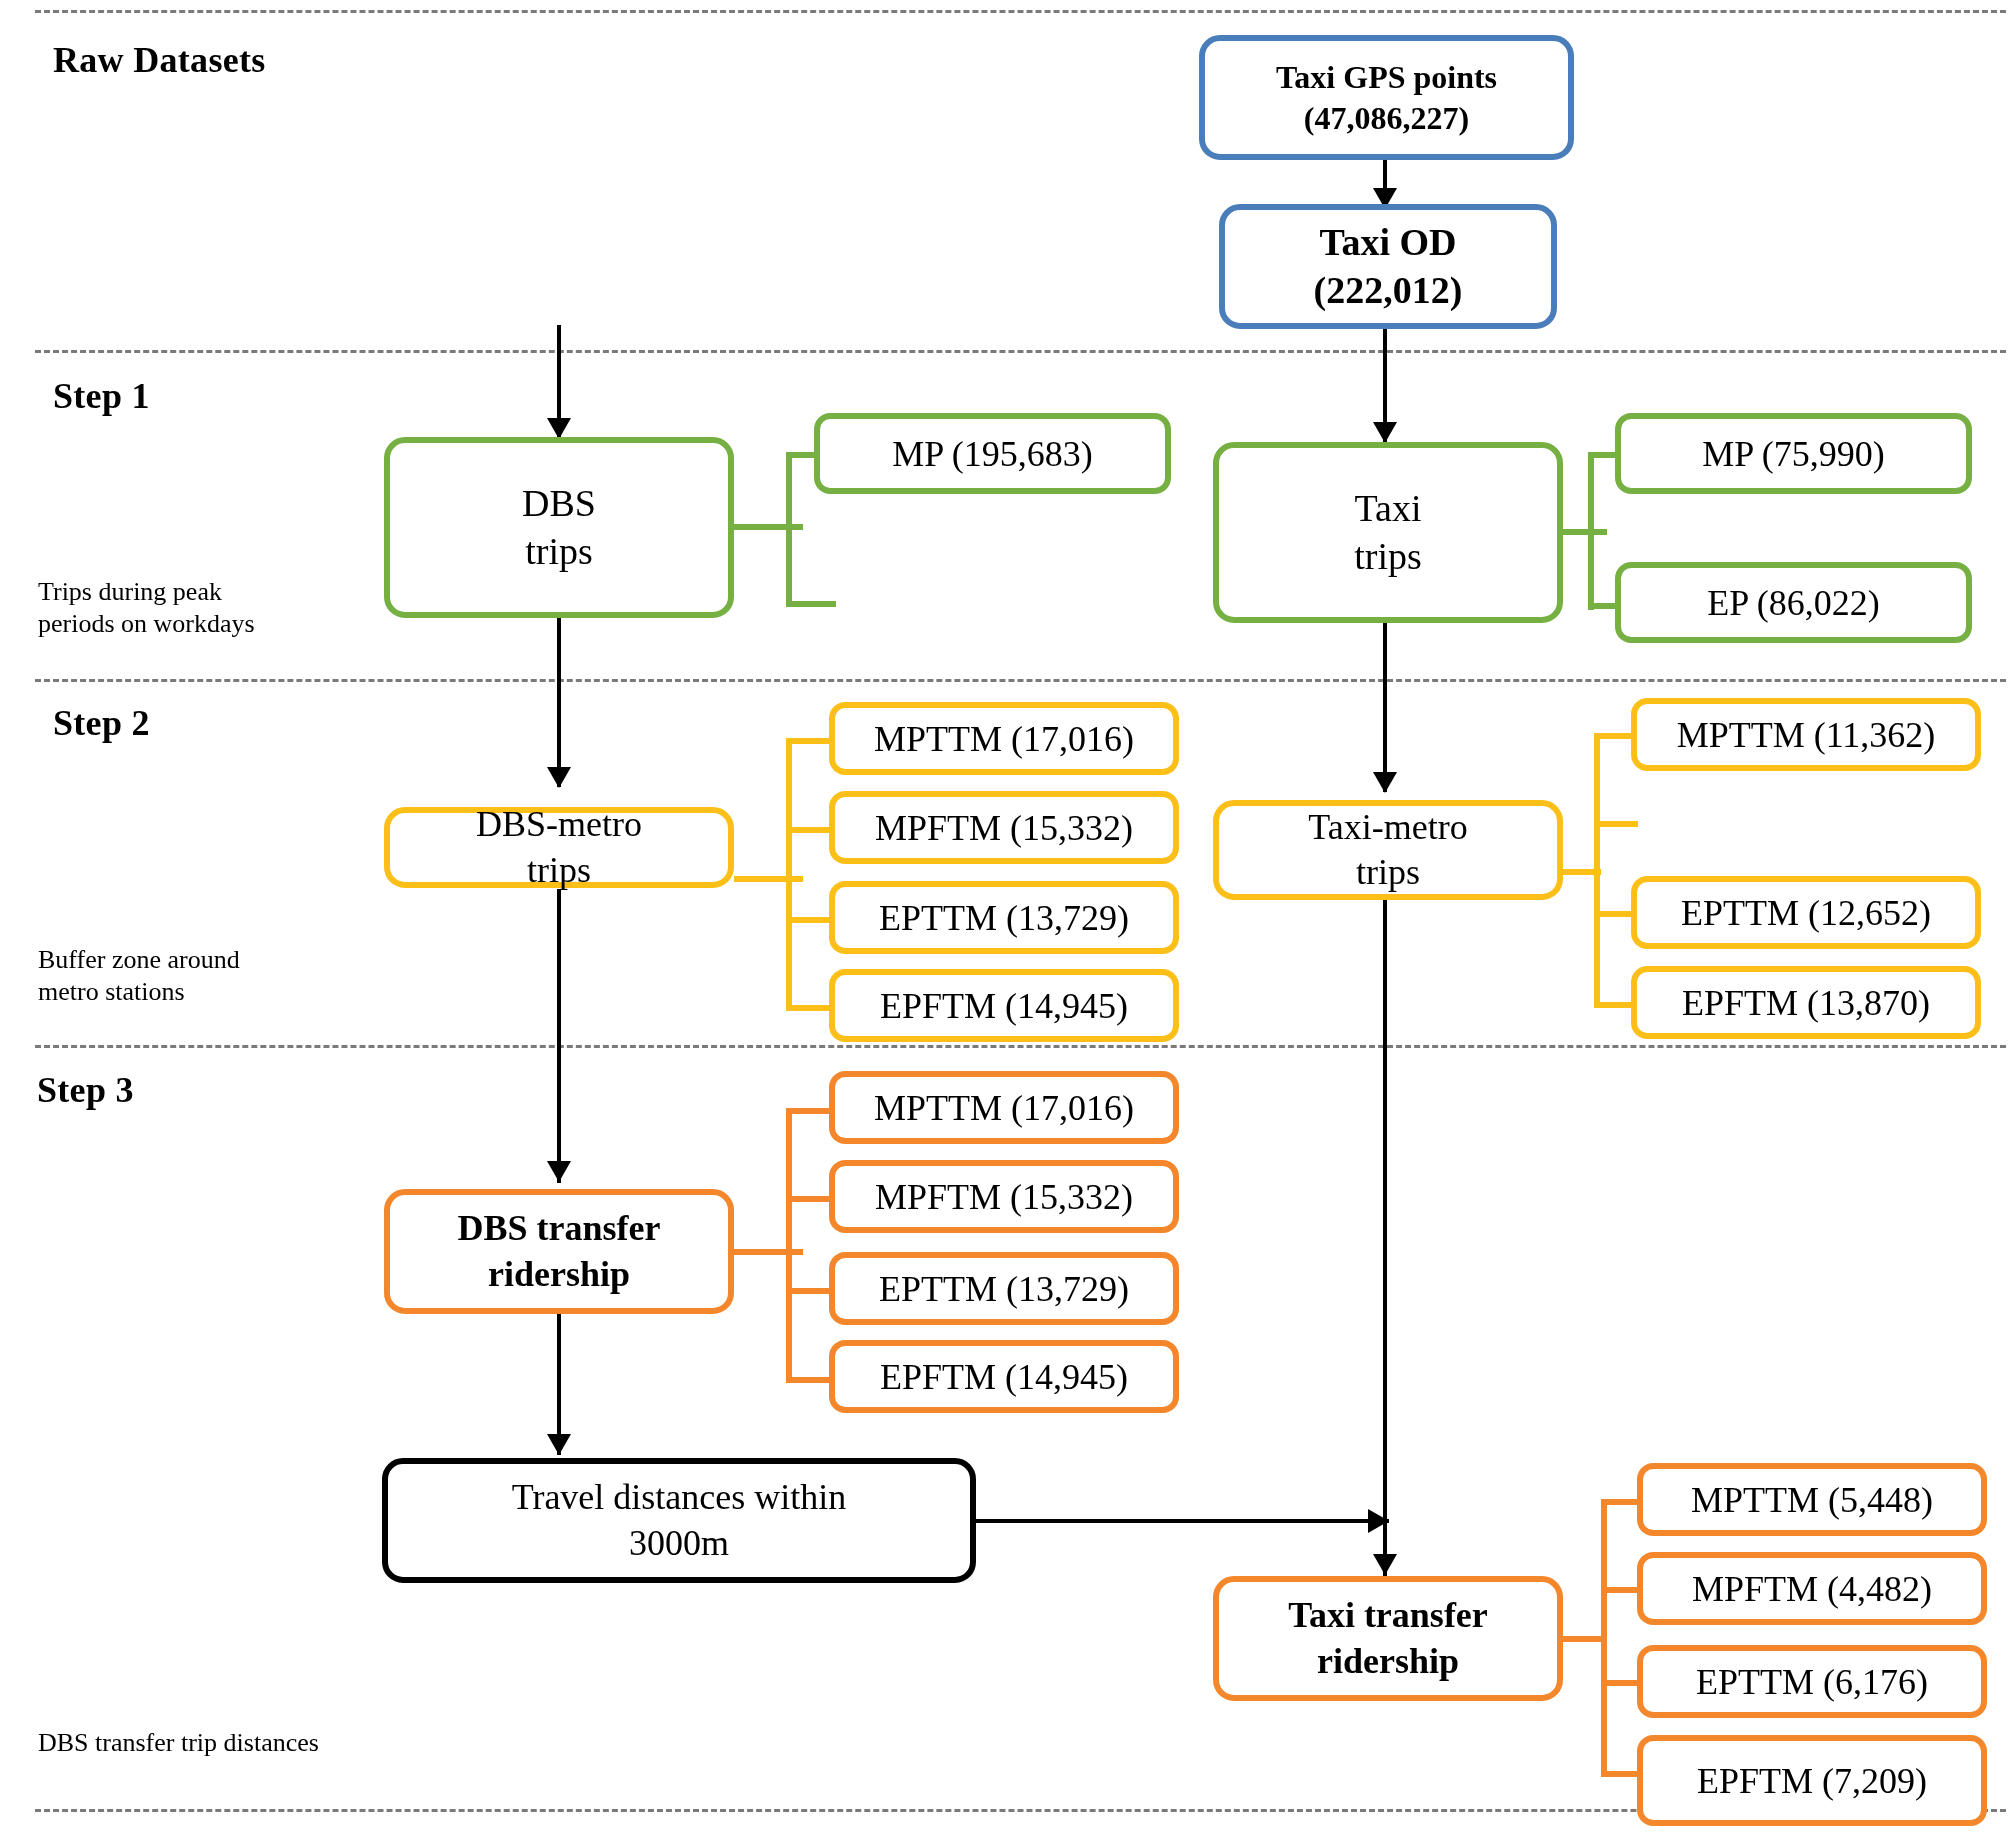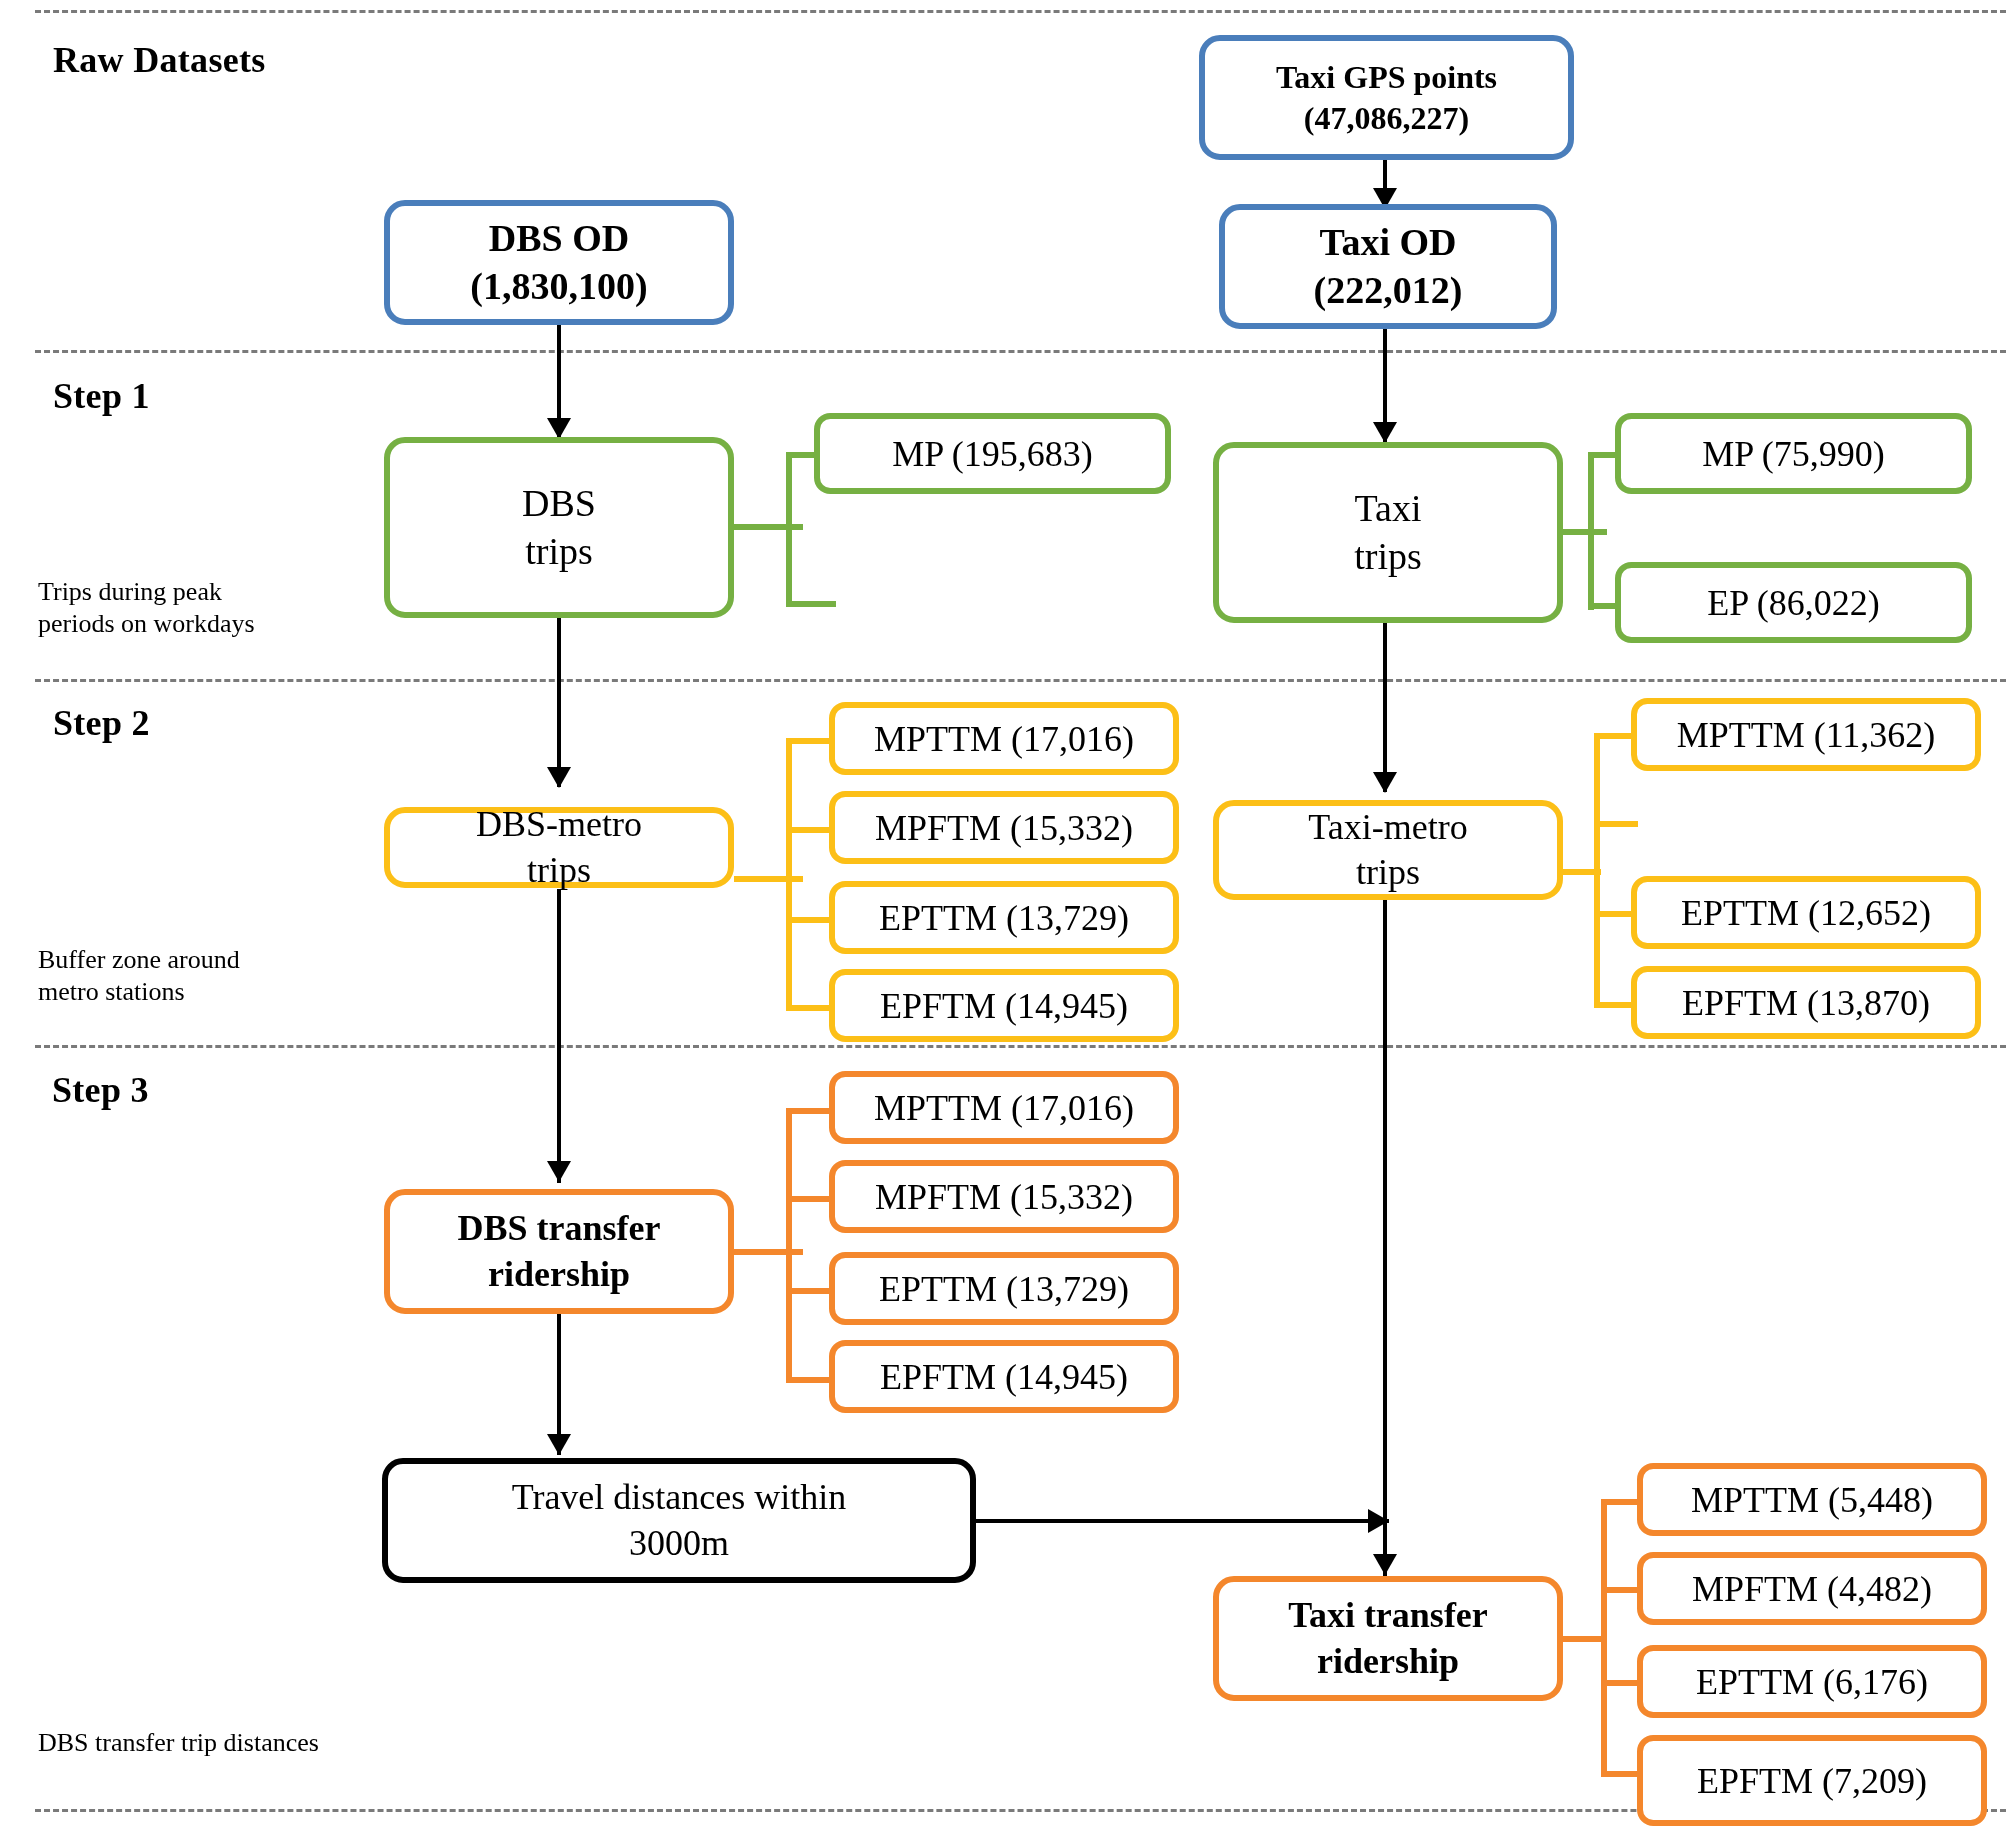--- a/index.html
+++ b/index.html
@@ -133,41 +133,37 @@
     <span>periods on workdays</span>
   </div>
 
   <div class="step-label" style="left:53px; top:702px;">Step 2</div>
 
   <div class="caption" style="left:38px; top:944px;">
     <span>Buffer zone around</span><br>
     <span>metro stations</span>
   </div>
 
-  <div class="step-label" style="left:52px; top:1069px;">Step 3</div>
+  <div class="step-label" style="left:37px; top:1069px;">Step 3</div>
 
   <div class="caption" style="left:38px; top:1727px;">DBS transfer  trip distances</div>
 
   <div class="node blue bold" style="left:1199px; top:35px; width:375px; height:125px; font-size:32px;">
     <span class="t1">Taxi GPS points</span>
     <span class="t2">(47,086,227)</span>
   </div>
 
   <div class="conn black" style="left:1383px; top:160px; width:4.4px; height:43px;"></div>
   <div class="arrowhead down" style="left:1373px; top:188px;"></div>
 
   <div class="node blue bold" style="left:1219px; top:204px; width:338px; height:125px; font-size:38px;">
     <span class="t1">Taxi OD</span>
     <span class="t2">(222,012)</span>
   </div>
 
-  <div class="node blue bold" style="left:384px; top:200px; width:350px; height:125px; font-size:38px;">
-    <span class="t1">DBS OD</span>
-    <span class="t2">(1,830,100)</span>
-  </div>
 
   <div class="conn black" style="left:557px; top:325px; width:4.4px; height:113px;"></div>
   <div class="arrowhead down" style="left:547px; top:418px;"></div>
 
   <div class="conn black" style="left:1383px; top:329px; width:4.4px; height:113px;"></div>
   <div class="arrowhead down" style="left:1373px; top:422px;"></div>
 
   <div class="node green" style="left:384px; top:437px; width:350px; height:181px; font-size:38px;">
     <span class="t1">DBS</span>
     <span class="t2">trips</span>

